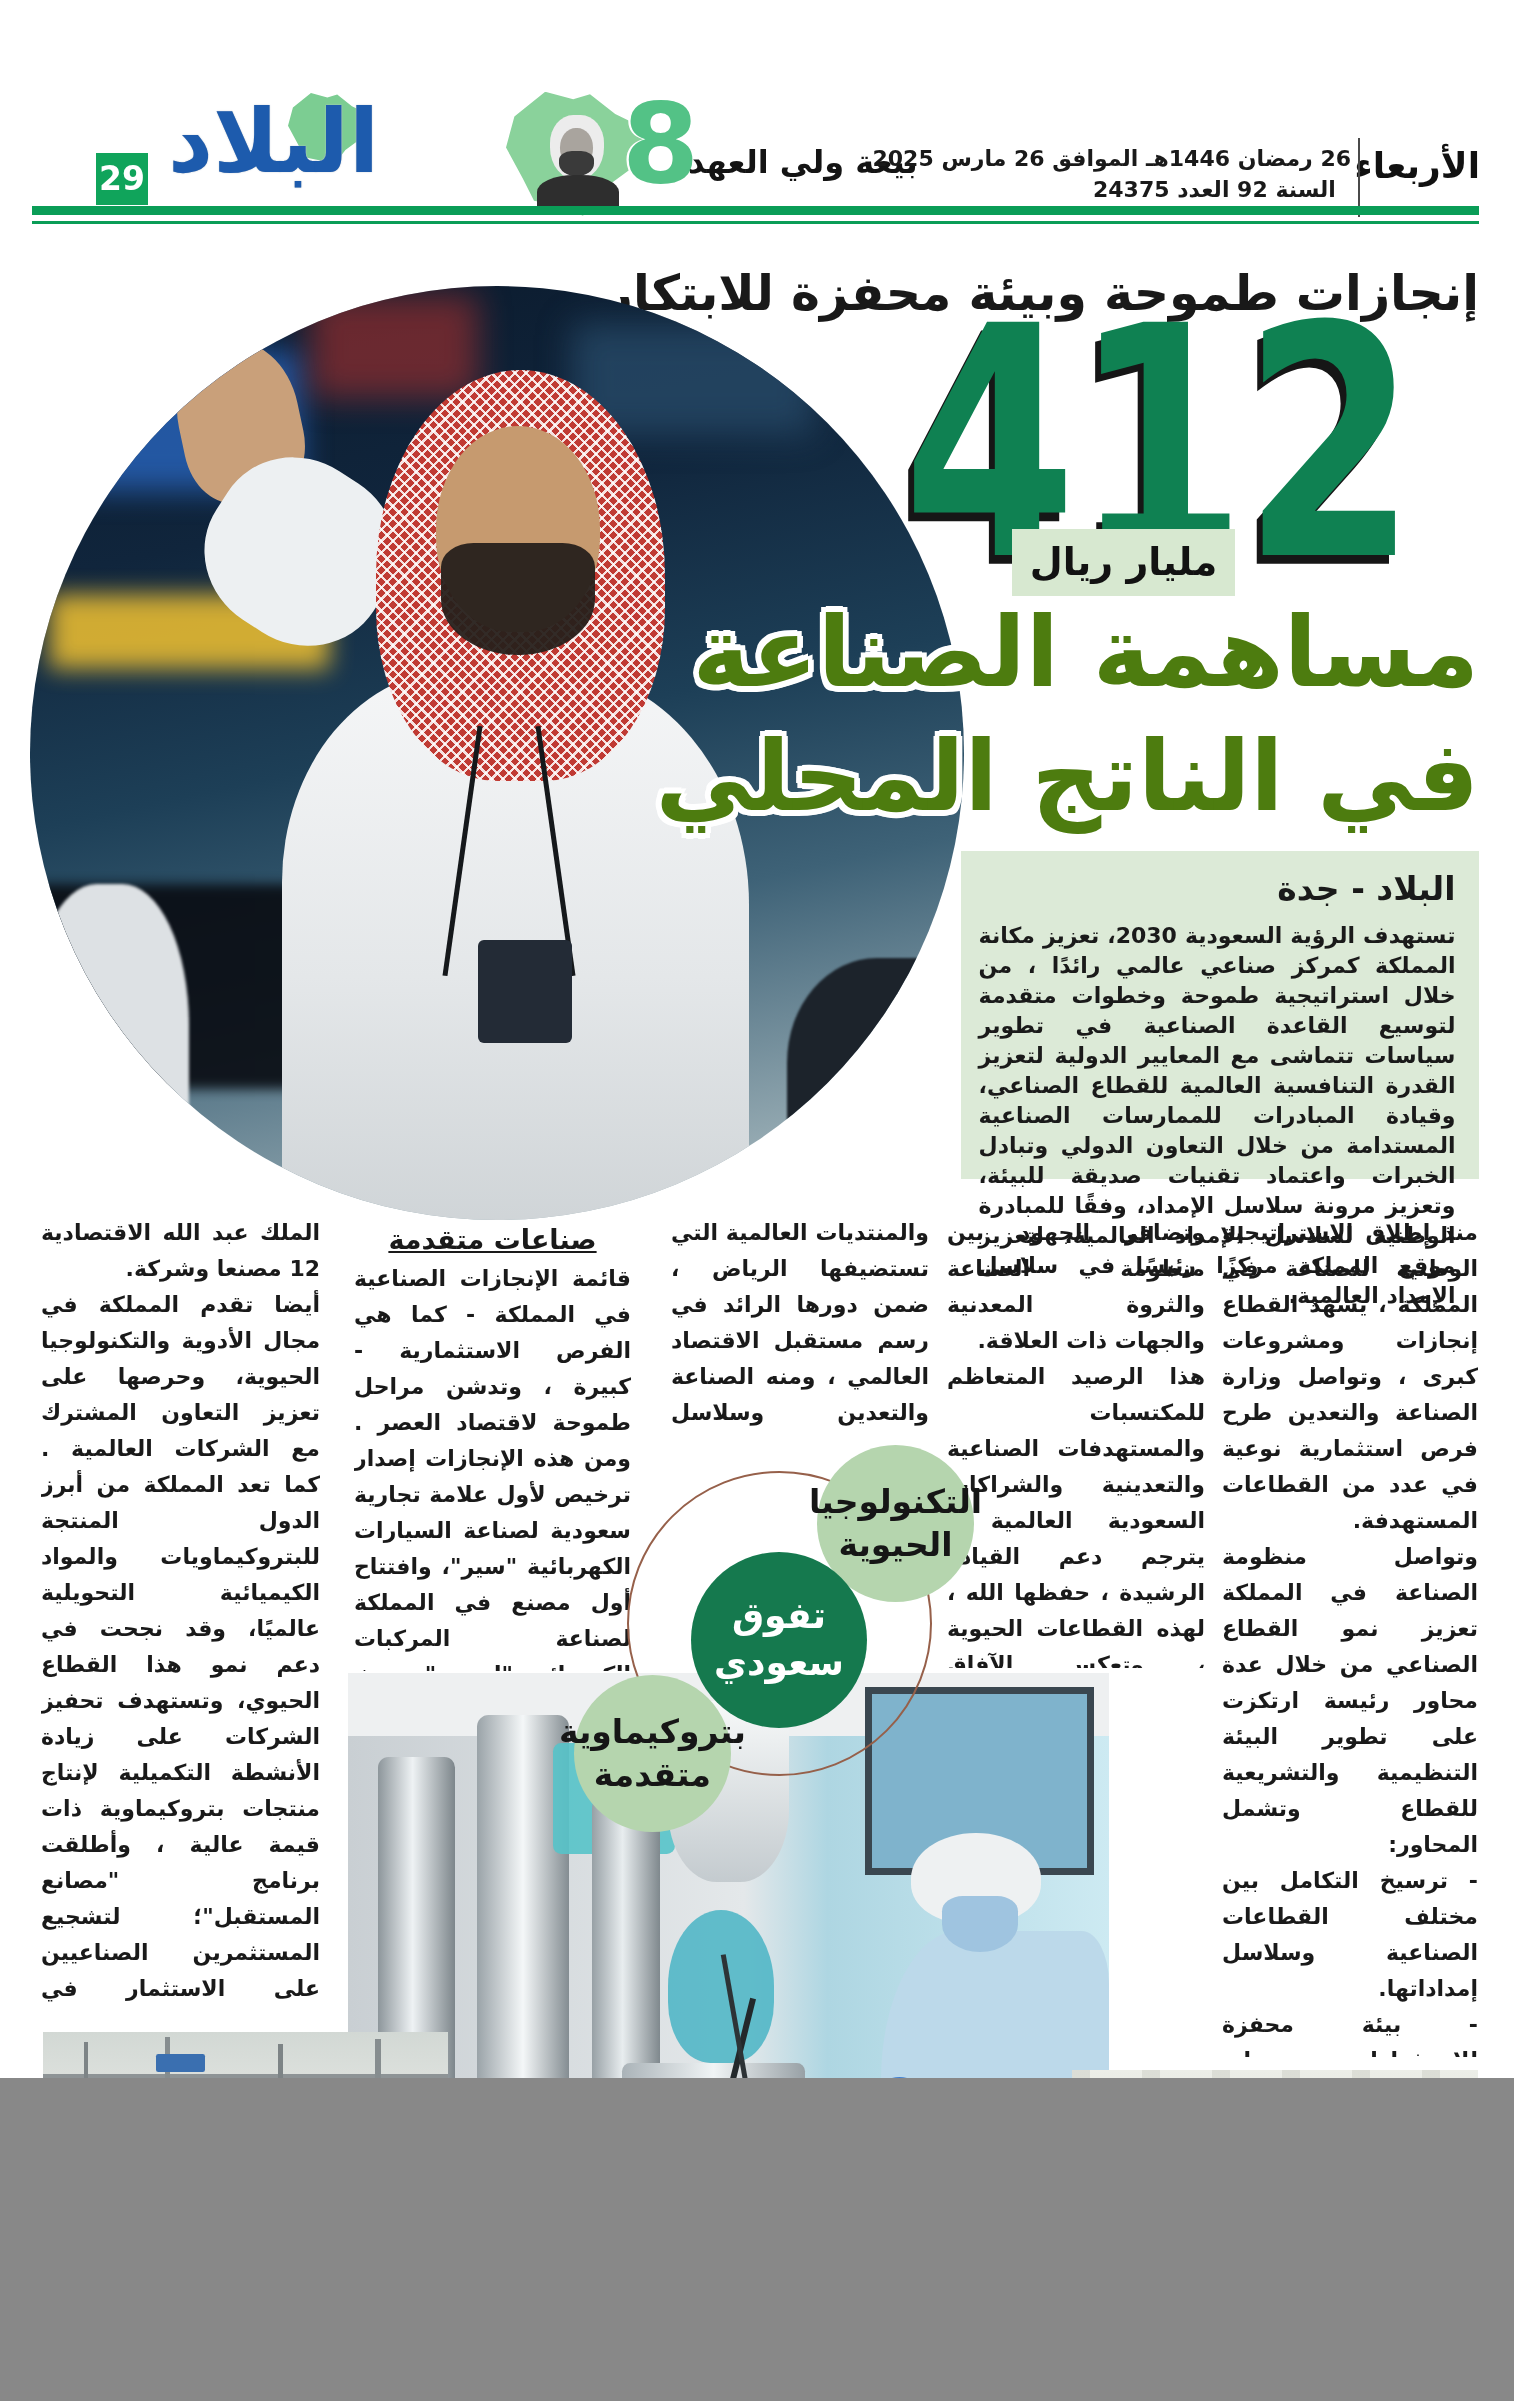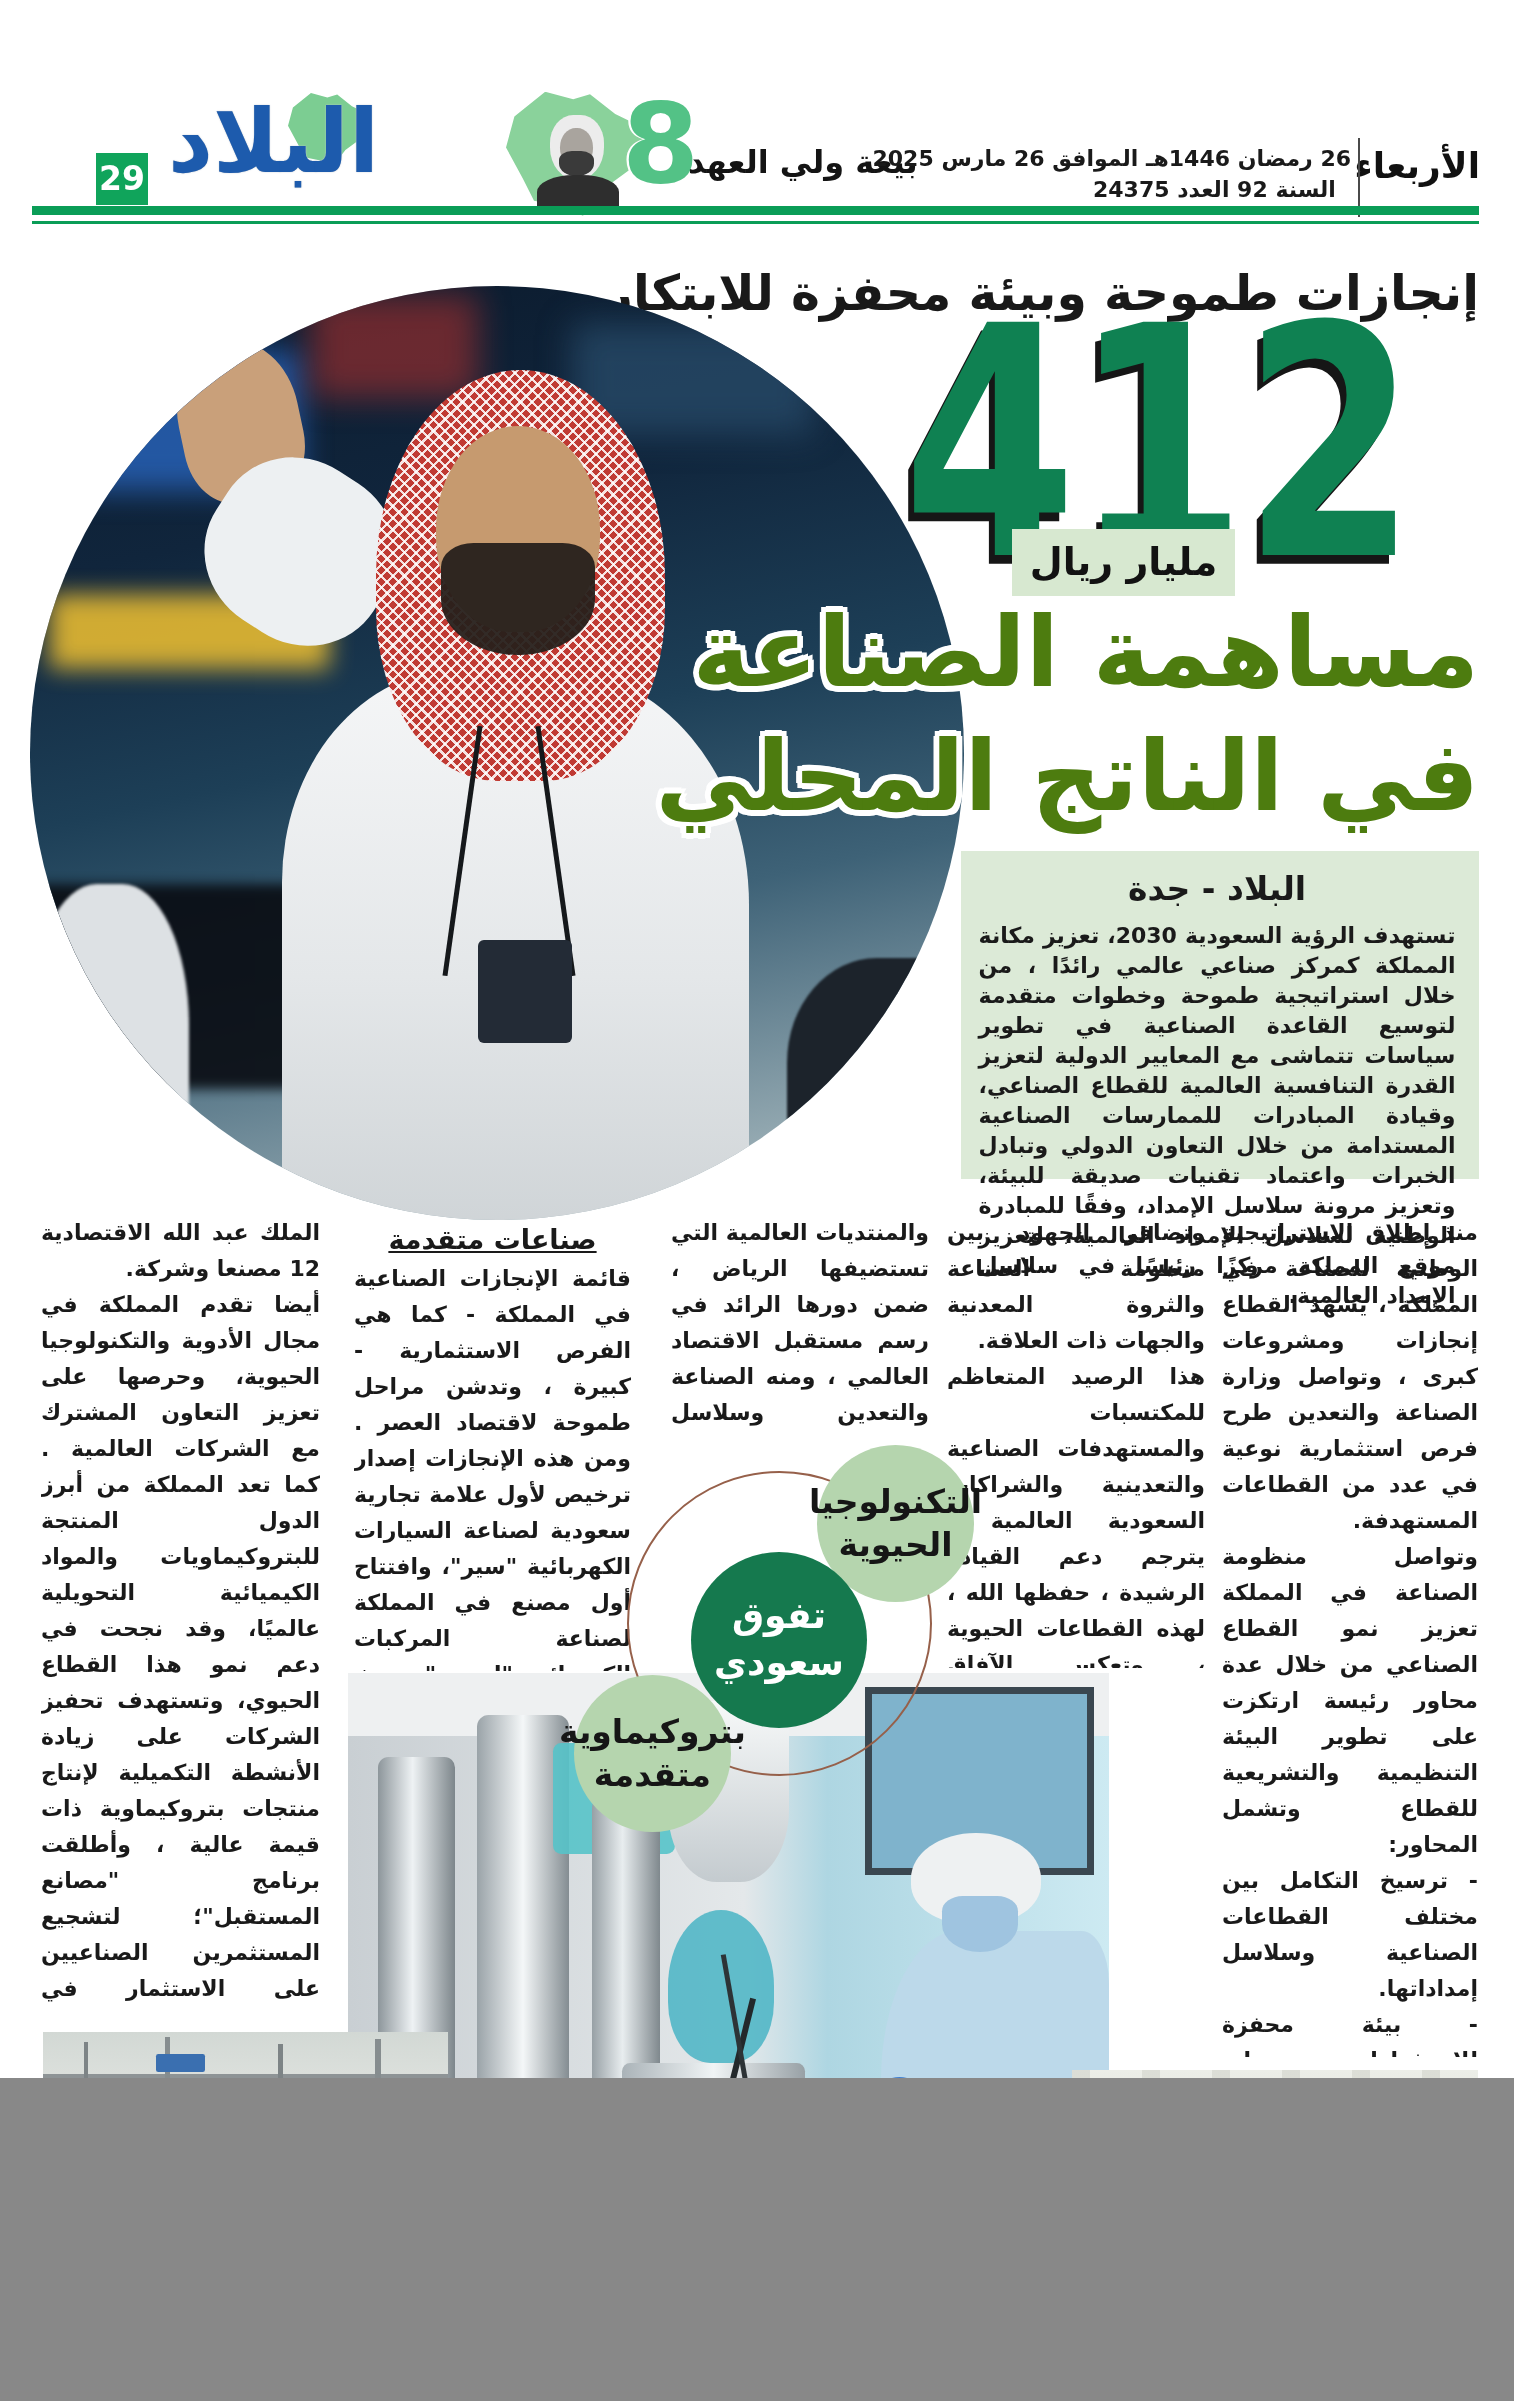--- a/index.html
+++ b/index.html
@@ -75,21 +75,21 @@
     text-shadow:-7.6px 8.8px 0 #161616; }
   .unit-box { left:1013px; top:529px; width:223px; height:67px; background:#d7e8d0;
     font-size:38px; font-weight:800; color:#121212; text-align:center; line-height:67px; }
 
   .big-title { right:35px; font-size:97px; font-weight:800; color:#4d7c0f; white-space:nowrap; line-height:1; z-index:6;
     text-shadow:-5.9px 0 0 #fff,5.9px 0 0 #fff,0 -5.9px 0 #fff,0 5.9px 0 #fff,-4.7px -4.7px 0 #fff,4.7px 4.7px 0 #fff,-4.7px 4.7px 0 #fff,4.7px -4.7px 0 #fff; }
   .title-l1 { top:604px; }
   .title-l2 { top:728px; }
 
   .intro { left:962px; top:851px; width:518px; height:328px; background:#dcead7; padding:17.6px 23.5px 14px 17.6px; z-index:4; }
-  .intro .byline { text-align:center; font-size:33px; font-weight:800; margin-bottom:13px; }
+  .intro .byline { font-size:33px; font-weight:800; margin-bottom:13px; }
   .intro .lead { font-size:22px; line-height:30px; font-weight:700; text-align:justify; }
 
   
   .col { position:absolute; top:1215px; overflow:hidden; }
   .col p { font-size:22px; line-height:36px; font-weight:700; text-align:justify; }
   .col .subhead { text-align:center; font-size:27px; font-weight:800; text-decoration:underline; margin:9.4px 0 5.9px 0; }
   .c1 { left:1223px; width:256px; height:842px; }
   .c2 { left:948px; width:258px; height:453px; }
   .c3 { left:672px; width:258px; height:216px; }
   .c4 { left:355px;  width:277px; height:456px; }

